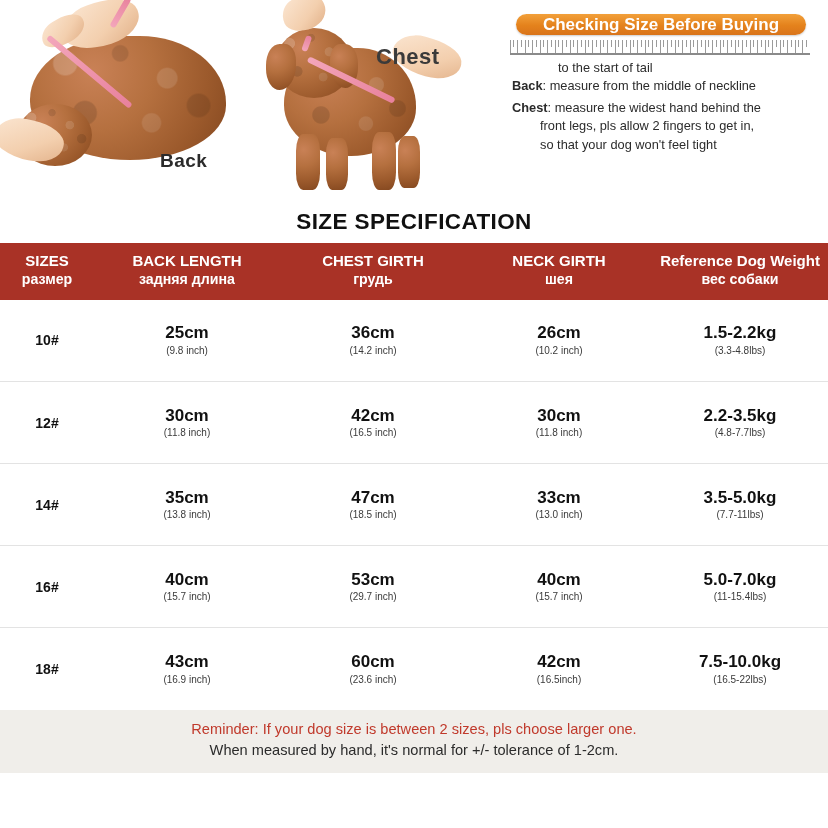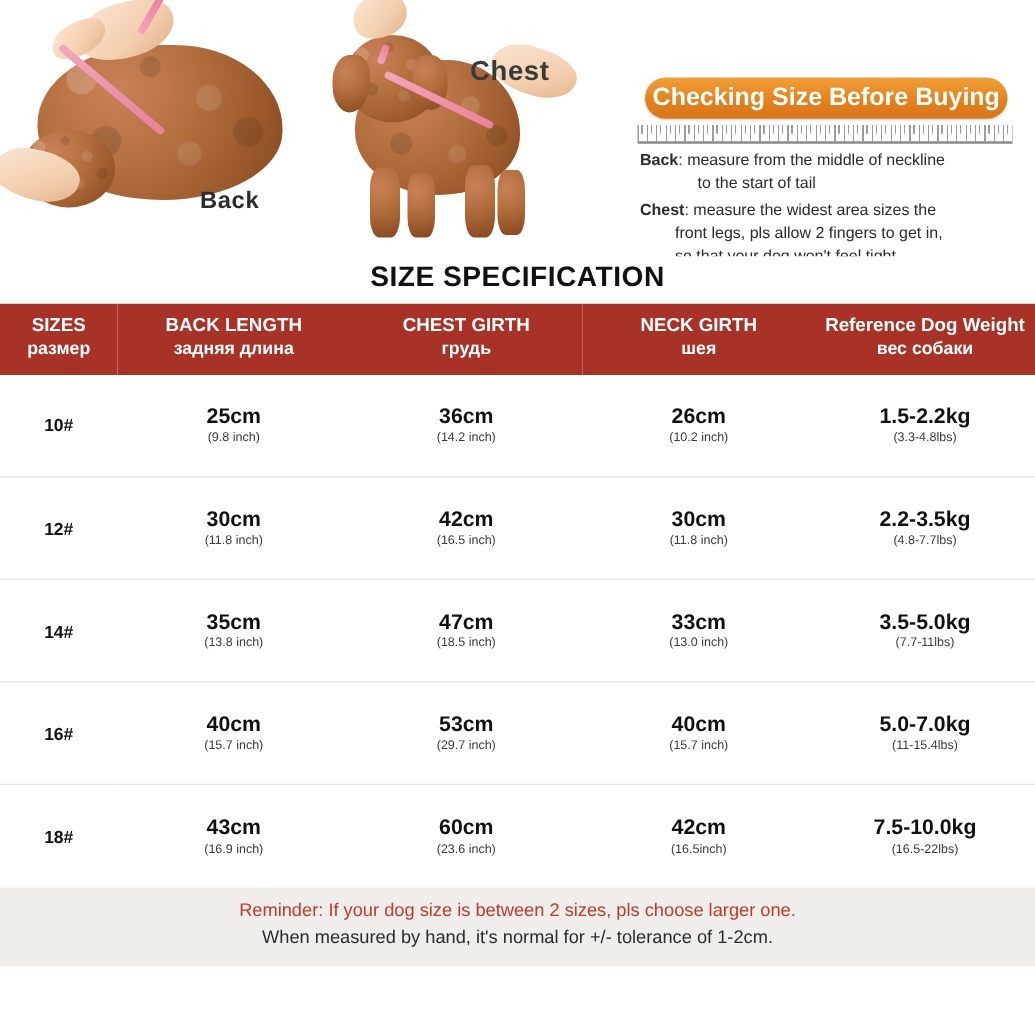--- a/index.html
+++ b/index.html
@@ -74,32 +74,31 @@
   
   .info-block {
     position: absolute;
     left: 500px;
     top: 14px;
     width: 320px;
     height: 186px;
   }
   .info-banner {
     width: 290px;
-    height: 33px;
+    height: 21px;
     margin-left: 16px;
     border-radius: 17px;
     background: linear-gradient(180deg, #f2a03a 0%, #e4821c 55%, #d9741a 100%);
     color: #ffffff;
-    font-size: 20px;
+    font-size: 17px;
     font-weight: bold;
     display: flex;
     align-items: center;
     justify-content: center;
     box-shadow: 0 1px 2px rgba(0,0,0,.2);
-    margin-top: 48px;
   }
   .ruler {
     margin: 5px 0 4px 10px;
     width: 300px;
     height: 15px;
     background:
       repeating-linear-gradient(90deg,
         #9b9b9b 0 1px, transparent 1px 7.5px);
     border-bottom: 2px solid #8a8a8a;
   }
@@ -240,26 +239,26 @@
       <div class="tape" style="left:56px; top:56px; width:96px; height:6px; transform:rotate(26deg); transform-origin:left center;"></div>
       <div class="tape" style="left:52px; top:48px; width:16px; height:6px; transform:rotate(-70deg); transform-origin:left center;"></div>
       <div class="photo-label" style="left:124px; top:44px; font-size:22px; color:#3a3a3a;">Chest</div>
     </div>
 
     <div class="info-block">
       <div class="info-banner">Checking Size Before Buying</div>
       <div class="ruler-wrap">
           <div class="ruler"></div>
         </div>
+      <div class="info-line indent">to the start of tail</div>
       <div class="info-line">
         <b>Back</b><span>: measure from the middle of neckline</span>
       </div>
-      <div class="info-line indent">to the start of tail</div>
       <div class="info-line" style="margin-top:4px;">
-        <b>Chest</b><span>: measure the widest area sizes the</span>
+        <b>Chest</b><span>: measure the widest hand behind the</span>
       </div>
       <div class="info-line indent2">front legs, pls allow 2 fingers to get in,</div>
       <div class="info-line indent2">so that your dog won't feel tight</div>
     </div>
   </div>
 
   <div class="title">SIZE SPECIFICATION</div>
 
   <table class="size-table">
     <colgroup>

